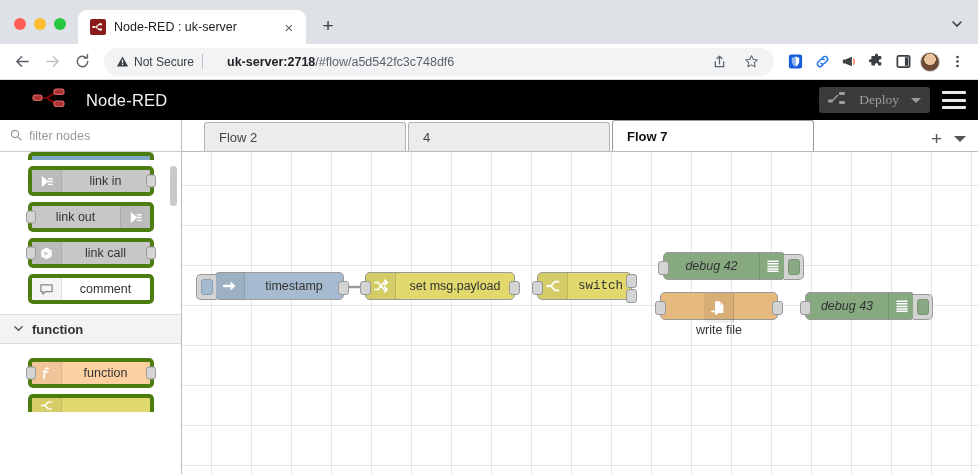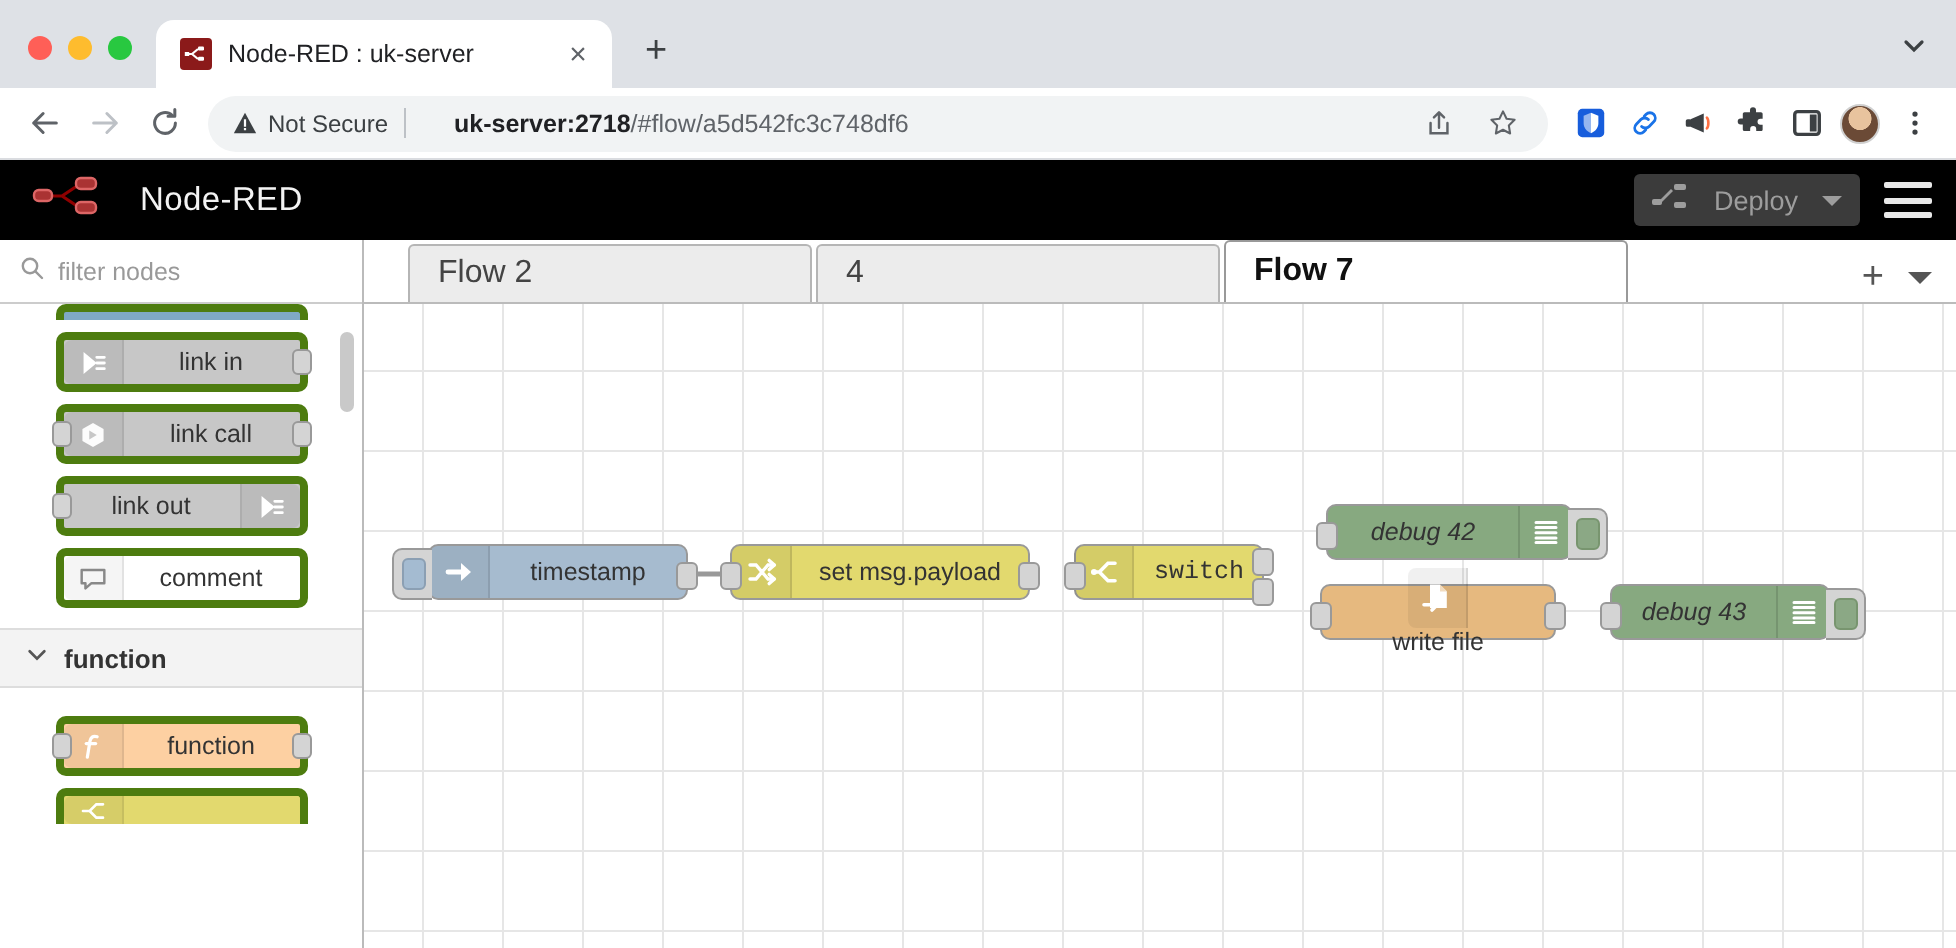--- a/index.html
+++ b/index.html
@@ -85,31 +85,31 @@
   }
   .avatar {
     width: 20px; height: 20px; border-radius: 50%;
     background: radial-gradient(circle at 50% 35%, #e8c39e 0 38%, #6b4a36 40% 100%);
     border: 1px solid #d0d0d0; margin: 0 3px;
   }
 
   
   .nr-header {
     height: 40px; background: #000; display: flex; align-items: center;
-    padding-left: 16px; position: relative;
+    padding-left: 32px; position: relative;
   }
   .nr-logo { display: flex; align-items: center; gap: 10px; }
   .nr-title { color: #f3f3f3; font-size: 16.5px; letter-spacing: .2px; }
   .deploy-btn {
     position: absolute; right: 48px; top: 7px;
     height: 26px; background: #3b3b3b; border-radius: 3px;
     display: flex; align-items: center; gap: 9px; padding: 0 9px;
     cursor: pointer;
   }
-  .deploy-label { color: #9d9d9d; font-size: 13.5px; }
+  .deploy-label { color: #9d9d9d; font-size: 13.5px; font-family: Liberation Serif, serif; }
   .deploy-caret {
     width: 0; height: 0; border-left: 5px solid transparent;
     border-right: 5px solid transparent; border-top: 5px solid #9d9d9d;
     margin-left: 3px;
   }
   .hamburger {
     position: absolute; right: 10px; top: 10px;
     width: 28px; height: 20px; cursor: pointer;
     display: flex; flex-direction: column; justify-content: space-between;
     padding: 1px 2px;
@@ -179,21 +179,21 @@
     height: 32px; flex: 0 0 32px; background: #fff;
     border-bottom: 1px solid #bbb;
     display: flex; align-items: flex-end; padding-left: 22px;
     position: relative;
   }
   .flowtab {
     height: 29px; min-width: 202px; background: #ececec;
     border: 1px solid #b5b5b5; border-bottom: none;
     border-radius: 3px 3px 0 0; margin-right: 2px;
     display: flex; align-items: center; padding: 0 14px;
-    font-size: 16px; color: #444; cursor: pointer;
+    font-size: 13px; color: #444; cursor: pointer;
   }
   .flowtab.active {
     background: #fff; font-weight: bold; color: #111;
     height: 31px; border-color: #999;
   }
   .tabbar-actions {
     position: absolute; right: 4px; bottom: 3px;
     display: flex; align-items: center; gap: 12px;
   }
   .tab-plus { font-size: 19px; color: #555; cursor: pointer; line-height: 1; }
@@ -210,21 +210,21 @@
       linear-gradient(to right, #e6e6e6 1px, transparent 1px),
       linear-gradient(to bottom, #e6e6e6 1px, transparent 1px);
     background-size: 40px 40px;
     background-position: -11px -7px;
   }
 
   
   .fnode {
     position: absolute; height: 28px;
     border: 1px solid #999; border-radius: 5px;
-    display: flex; align-items: center; justify-content: center;
+    display: flex; align-items: center;
   }
   .fnode-icon {
     width: 30px; height: 100%; flex: 0 0 30px;
     background: rgba(0,0,0,.06);
     border-right: 1px solid rgba(0,0,0,.1);
     border-radius: 4px 0 0 4px;
     display: flex; align-items: center; justify-content: center;
   }
   .fnode-label {
     flex: 1; text-align: center; font-size: 12.5px;
@@ -432,40 +432,40 @@
           <svg width="17" height="17" viewBox="0 0 18 18">
               <path d="M4 3.2v11.6l7-5.8z" fill="#fff"></path>
               <path d="M11 6h4M11 9h4M11 12h4" stroke="#fff" stroke-width="1.5" stroke-linecap="round"></path>
             </svg>
         </span>
         <span class="pnode-label">link in</span>
         <span class="port out"></span>
       </div>
 
       <div class="pnode" style="background:#c7c7c7;">
-        <span class="pnode-icon">
-          <svg width="17" height="17" viewBox="0 0 18 18">
-              <path d="M9 2.6l5.6 3.2v6.4L9 15.4 3.4 12.2V5.8z" fill="#fff" opacity=".95"></path>
-              <path d="M7 6.6l4 2.4-4 2.4z" fill="#c7c7c7"></path>
-            </svg>
-        </span>
-        <span class="pnode-label">link call</span>
-        <span class="port in"></span>
-        <span class="port out"></span>
-      </div>
-
-      <div class="pnode" style="background:#c7c7c7;">
         <span class="pnode-label">link out</span>
         <span class="pnode-icon right">
           <svg width="17" height="17" viewBox="0 0 18 18">
               <path d="M4 3.2v11.6l7-5.8z" fill="#fff"></path>
               <path d="M11 6h4M11 9h4M11 12h4" stroke="#fff" stroke-width="1.5" stroke-linecap="round"></path>
             </svg>
         </span>
         <span class="port in"></span>
+      </div>
+
+      <div class="pnode" style="background:#c7c7c7;">
+        <span class="pnode-icon">
+          <svg width="17" height="17" viewBox="0 0 18 18">
+              <path d="M9 2.6l5.6 3.2v6.4L9 15.4 3.4 12.2V5.8z" fill="#fff" opacity=".95"></path>
+              <path d="M7 6.6l4 2.4-4 2.4z" fill="#c7c7c7"></path>
+            </svg>
+        </span>
+        <span class="pnode-label">link call</span>
+        <span class="port in"></span>
+        <span class="port out"></span>
       </div>
 
       <div class="pnode" style="background:#fff;">
         <span class="pnode-icon" style="background:rgba(0,0,0,.04);">
           <svg width="17" height="17" viewBox="0 0 18 18">
               <path d="M3 4.2h12v7H8.2L5 14V11.2H3z" stroke="#888" stroke-width="1.3" fill="none" stroke-linejoin="round"></path>
             </svg>
         </span>
         <span class="pnode-label">comment</span>
       </div>

